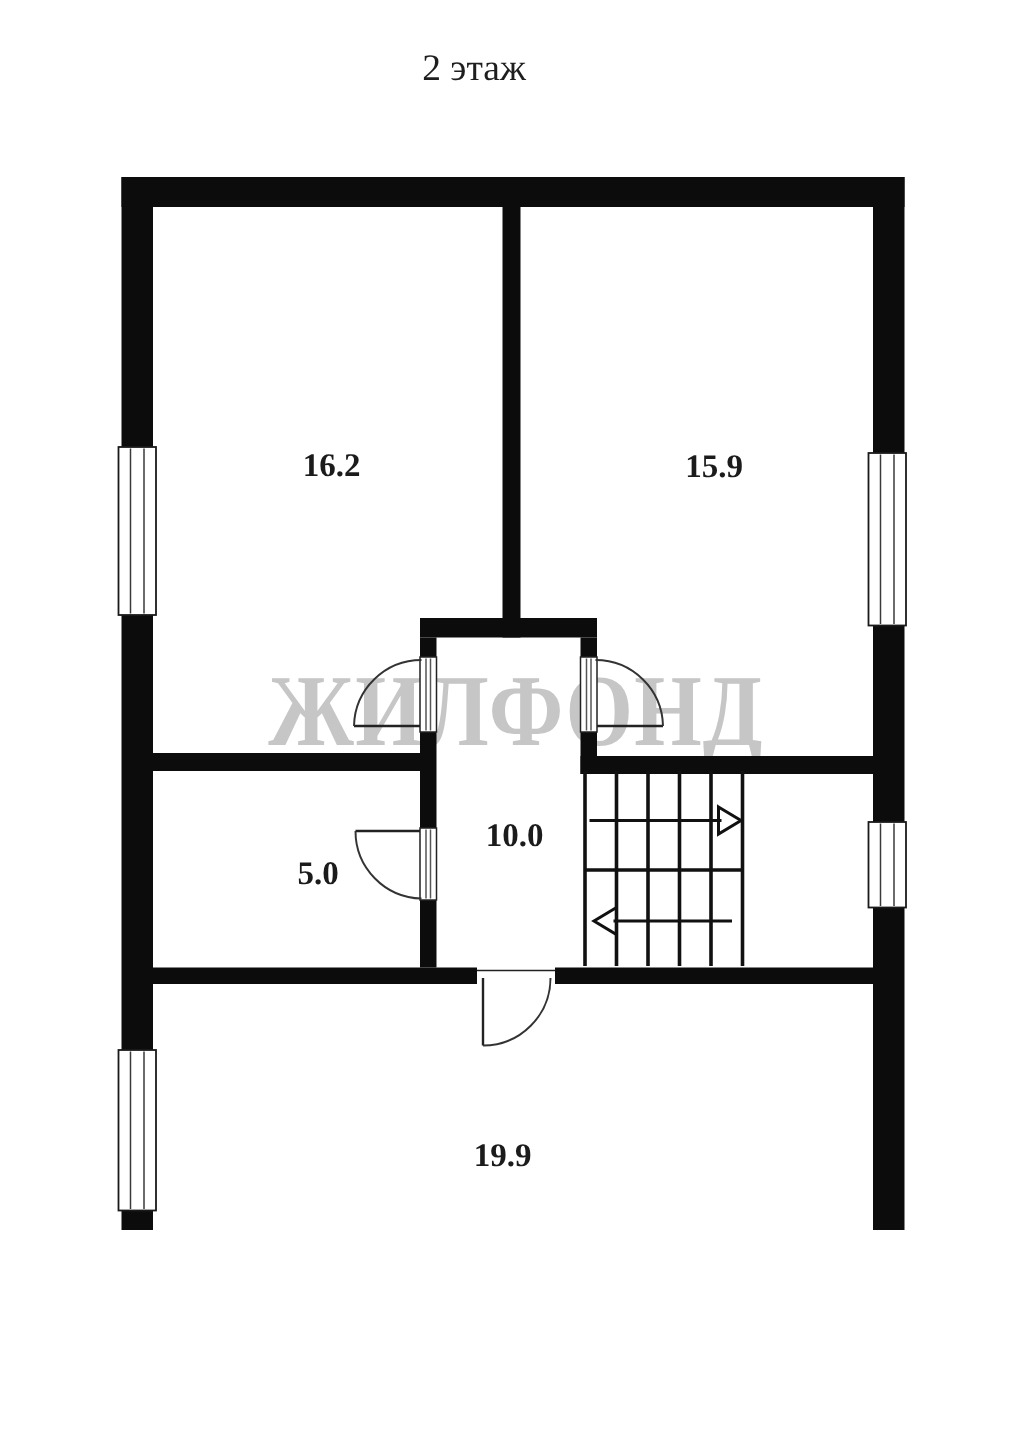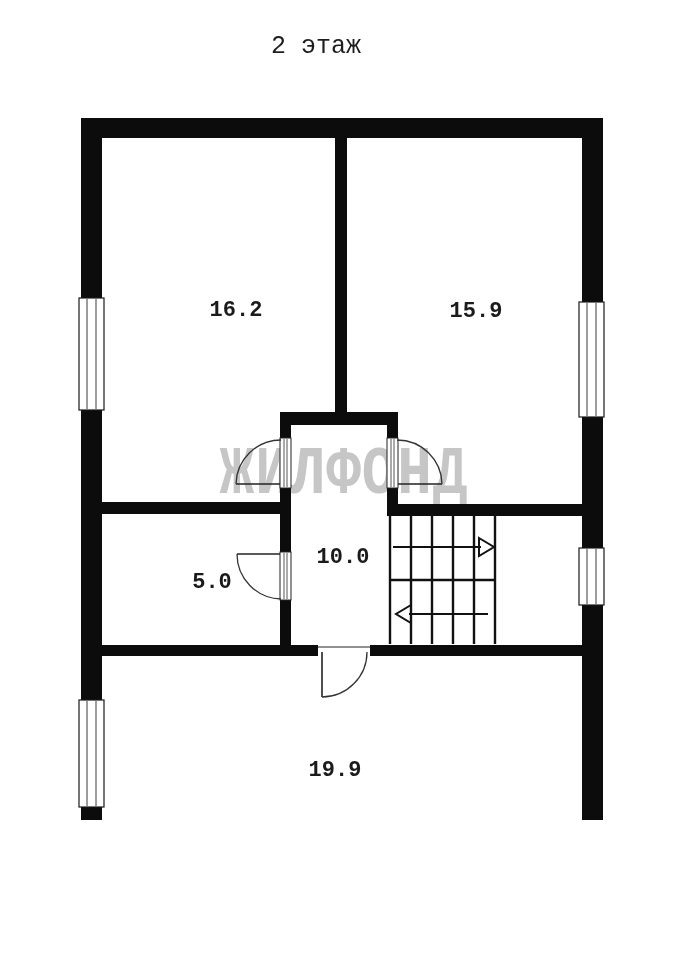--- a/index.html
+++ b/index.html
@@ -1,42 +1,42 @@
 <!DOCTYPE html>
 <html><head>
 <meta charset="utf-8">
 <style>
   html,body { margin:0; padding:0; background:#ffffff; }
   .stage {
     position:relative;
     width:683px; height:820px;
     background:#ffffff;
     overflow:hidden;
-    font-family:Liberation Mono, monospace;
+    font-family:Liberation Serif, serif;
   }
   .plan-title {
     position:absolute; left:316px; top:46px;
     transform:translate(-50%,-50%);
     font-size:25px; font-weight:400; color:#1e1e1e;
     white-space:nowrap;
   }
   .watermark {
     position:absolute; left:344px; top:474px;
     transform:translate(-50%,-50%) scaleX(0.85);
     font-size:68px; font-weight:700; color:#c6c6c6;
     letter-spacing:1px; white-space:nowrap;
     z-index:1; user-select:none;
   }
   svg.plan { position:absolute; left:0; top:0; z-index:2; }
   .room-label {
     position:absolute; transform:translate(-50%,-50%);
     font-size:22px; font-weight:700; color:#1b1b1b;
     z-index:3; white-space:nowrap;
   }
-  .lbl-16-2 { left:236px; top:310px; }
+  .lbl-16-2 { left:221px; top:310px; }
   .lbl-15-9 { left:476px; top:311px; }
   .lbl-5-0  { left:212px; top:582px; }
   .lbl-10-0 { left:343px; top:557px; }
   .lbl-19-9 { left:335px; top:760px;margin-top:10px; }
 </style>
 </head>
 <body>
 
 <div class="stage">
 

